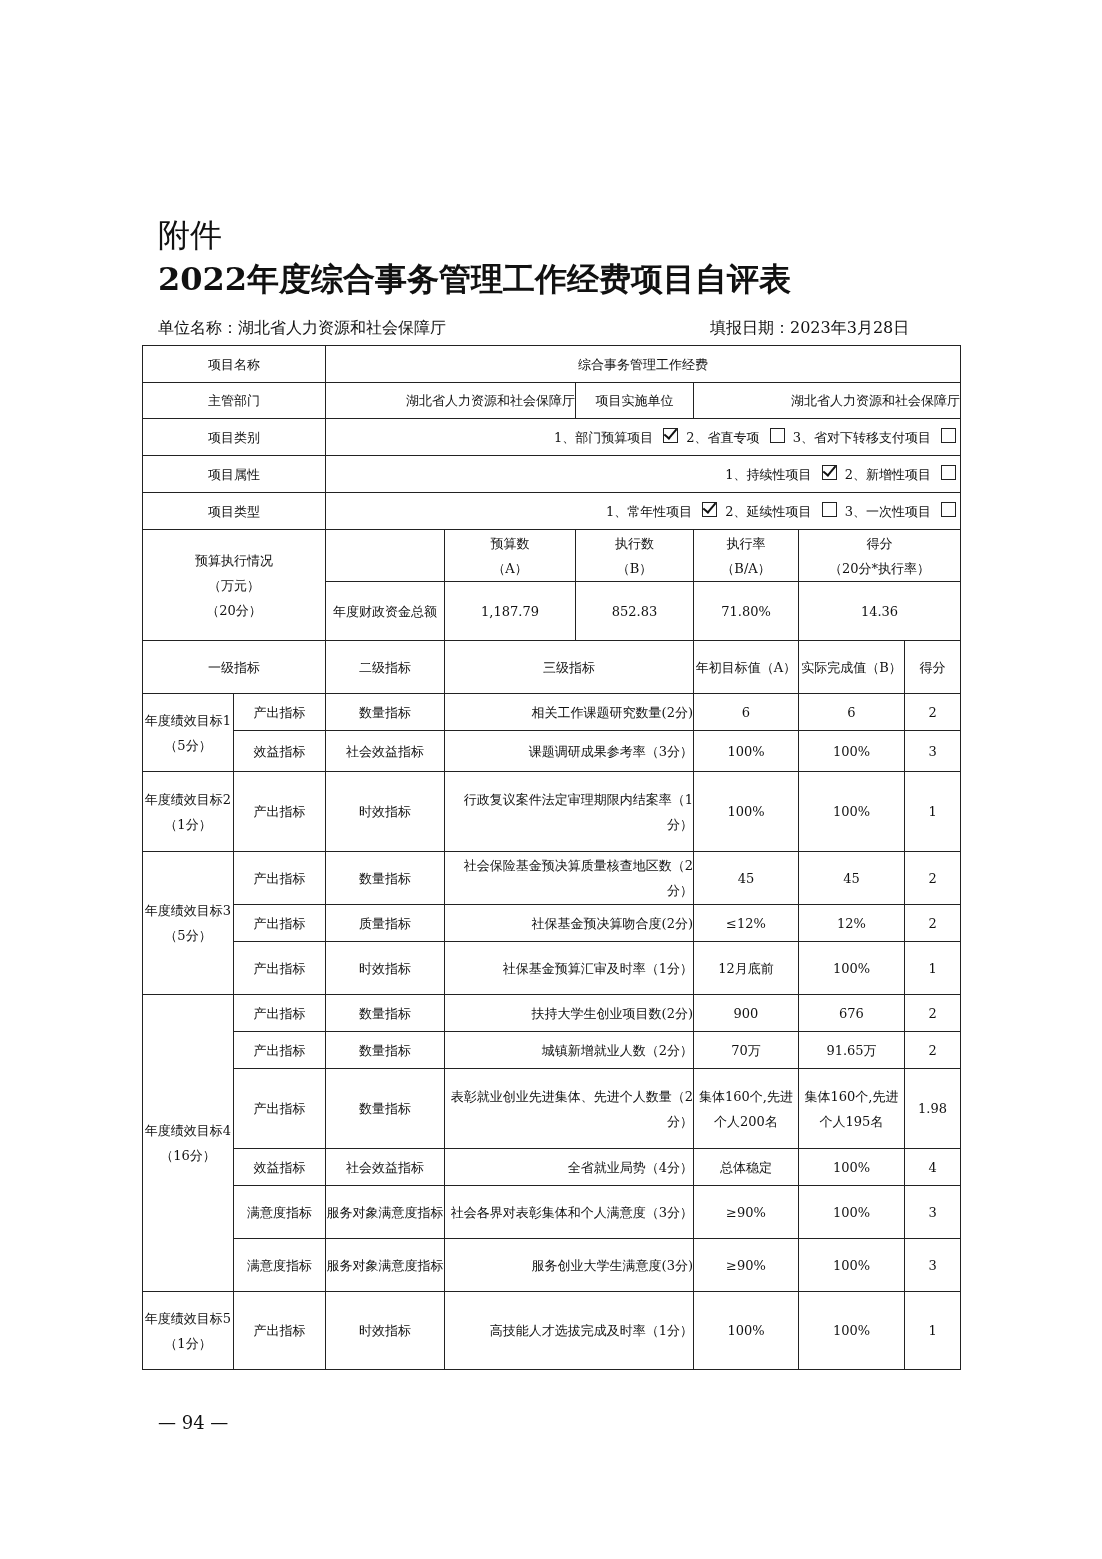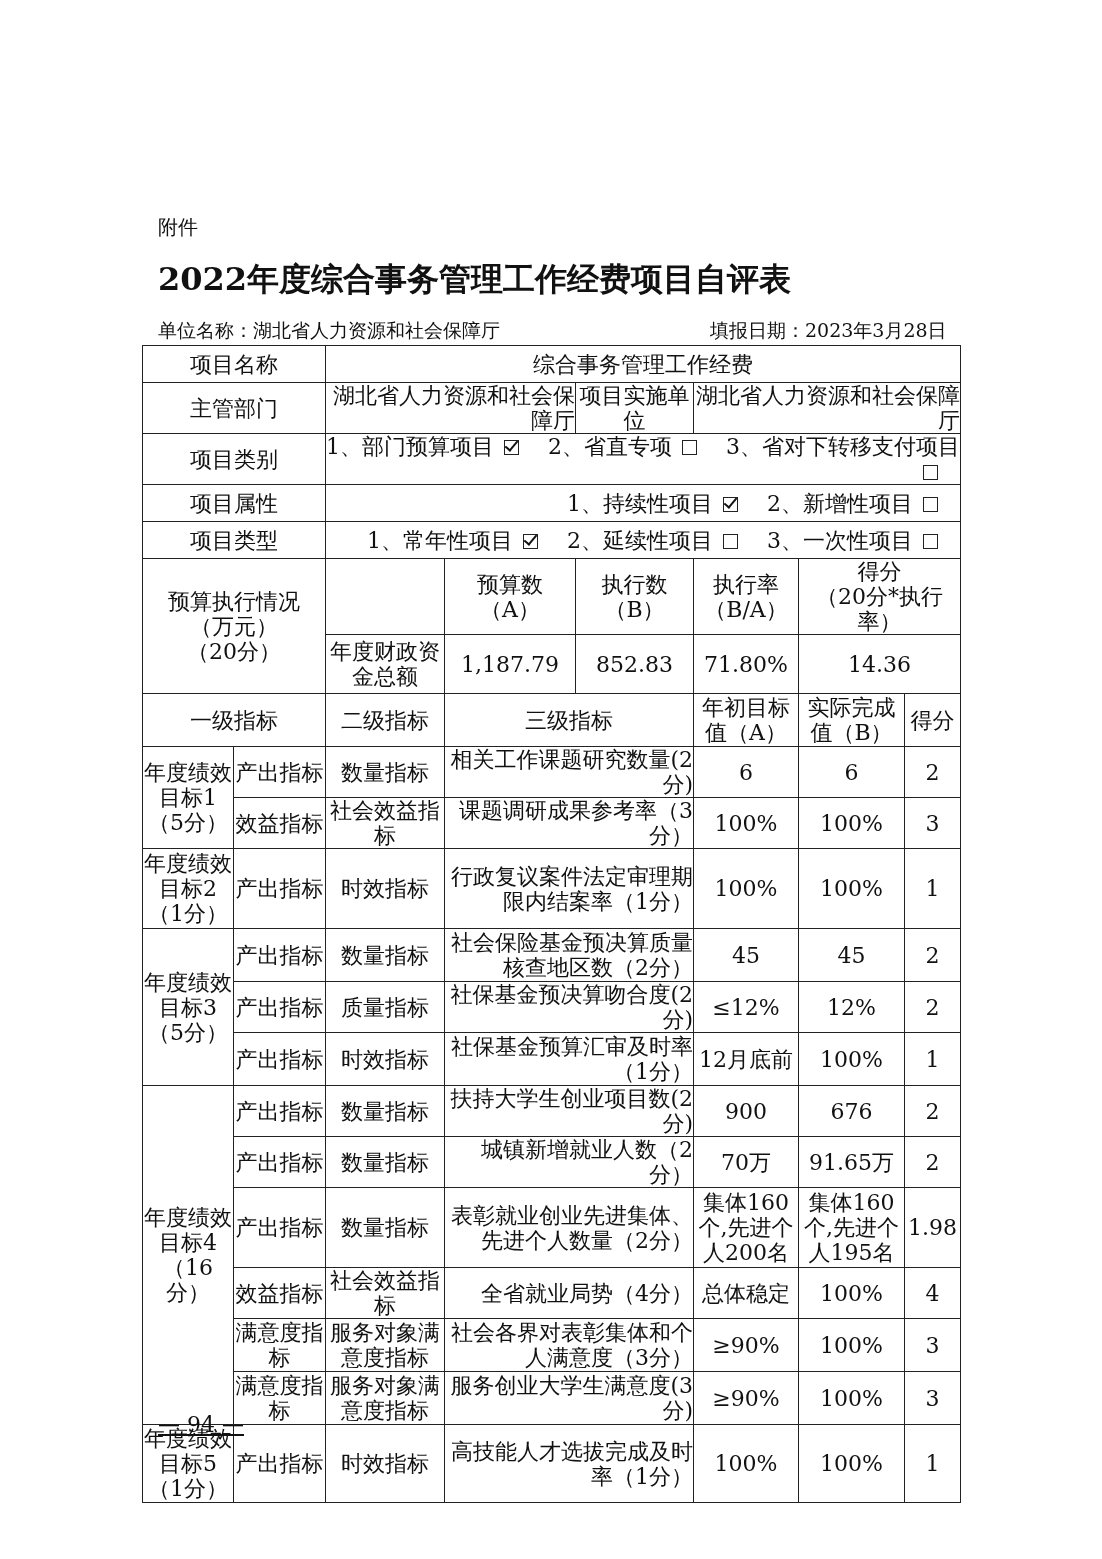--- a/index.html
+++ b/index.html
@@ -1,28 +1,28 @@
 <!DOCTYPE html>
 <html><head>
 <meta charset="utf-8">
 <style>
   html,body{margin:0;padding:0;background:#fff;}
   body{width:1102px;height:1559px;position:relative;font-family:"DejaVu Serif","Liberation Serif",serif;color:#111;}
-  .attach{position:absolute;left:158px;top:214px;font-size:20px;font-family:"DejaVu Sans","Liberation Sans",sans-serif;font-weight:normal;}
+  .attach{position:absolute;left:158px;top:214px;font-size:32px;font-family:"DejaVu Sans","Liberation Sans",sans-serif;font-weight:normal;}
   .title{position:absolute;left:158px;top:258px;font-size:32px;font-weight:bold;letter-spacing:0px;font-family:"DejaVu Serif","Liberation Serif",serif;white-space:nowrap;}
-  .meta{position:absolute;top:318px;font-size:19px;white-space:nowrap;}
+  .meta{position:absolute;top:318px;font-size:16px;white-space:nowrap;}
   .meta.left{left:158px;}
   .meta.right{left:686px;margin-left:24px;}
-  table{position:absolute;left:142px;top:345px;border-collapse:collapse;table-layout:fixed;width:818px;font-size:22px;}
+  table{position:absolute;left:142px;top:345px;border-collapse:collapse;table-layout:fixed;width:818px;font-size:13px;}
   td{border:1.5px solid #222;text-align:center;vertical-align:middle;padding:0;line-height:25px;}
   td.l{text-align:right;}
   .chk{display:inline-block;width:13px;height:13px;border:1.5px solid #222;vertical-align:-1px;margin-left:10px;position:relative;}
   .chk.on::after{content:"";position:absolute;left:3px;top:-3px;width:5px;height:11px;border-right:2px solid #111;border-bottom:2px solid #111;transform:rotate(40deg);}
-  .opt{margin-right:22px;}
-  .page{position:absolute;left:158px;top:1412px;font-size:22px;text-decoration:underline;}
+  .opt{margin-right:4px;}
+  .page{position:absolute;left:158px;top:1412px;font-size:18px;}
 </style>
 </head>
 <body>
 
 <div class="attach">附件</div>
 <div class="title">2022年度综合事务管理工作经费项目自评表</div>
 <div class="meta left">单位名称：湖北省人力资源和社会保障厅</div>
 <div class="meta right">填报日期：2023年3月28日</div>
 
 <table>

